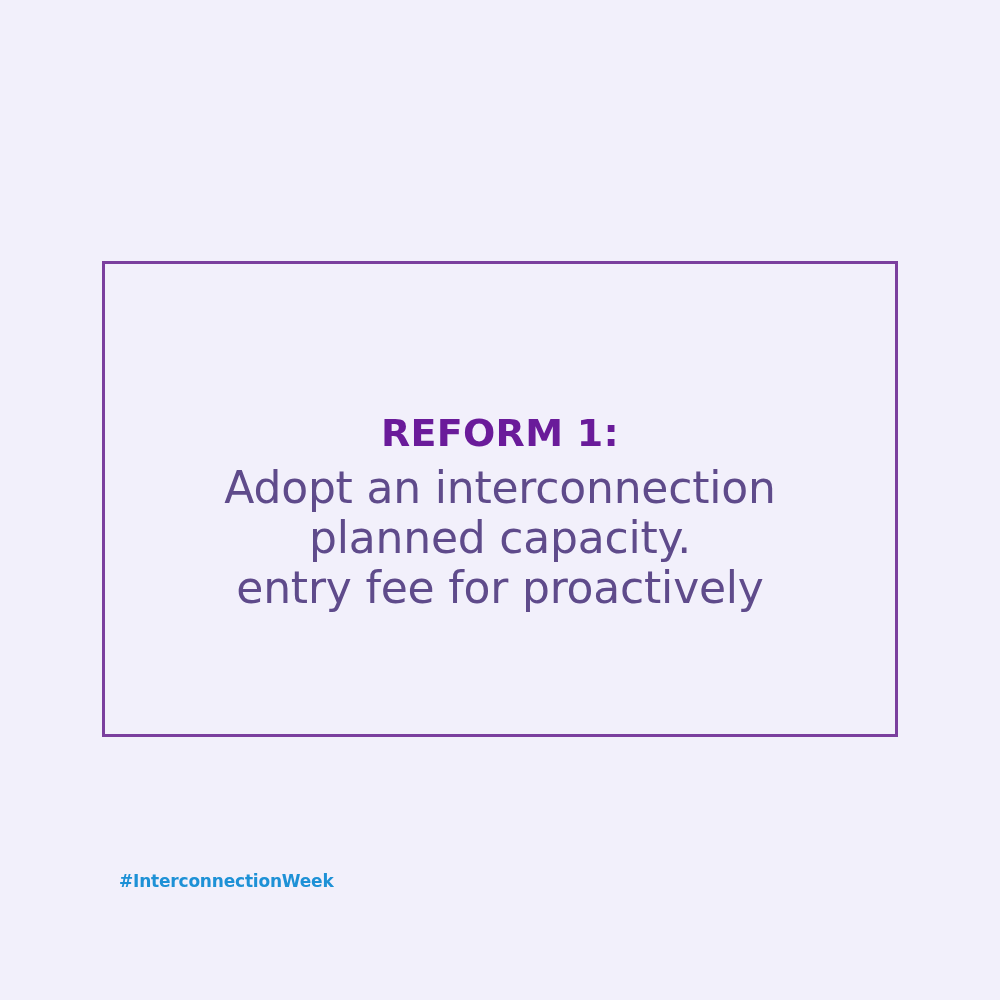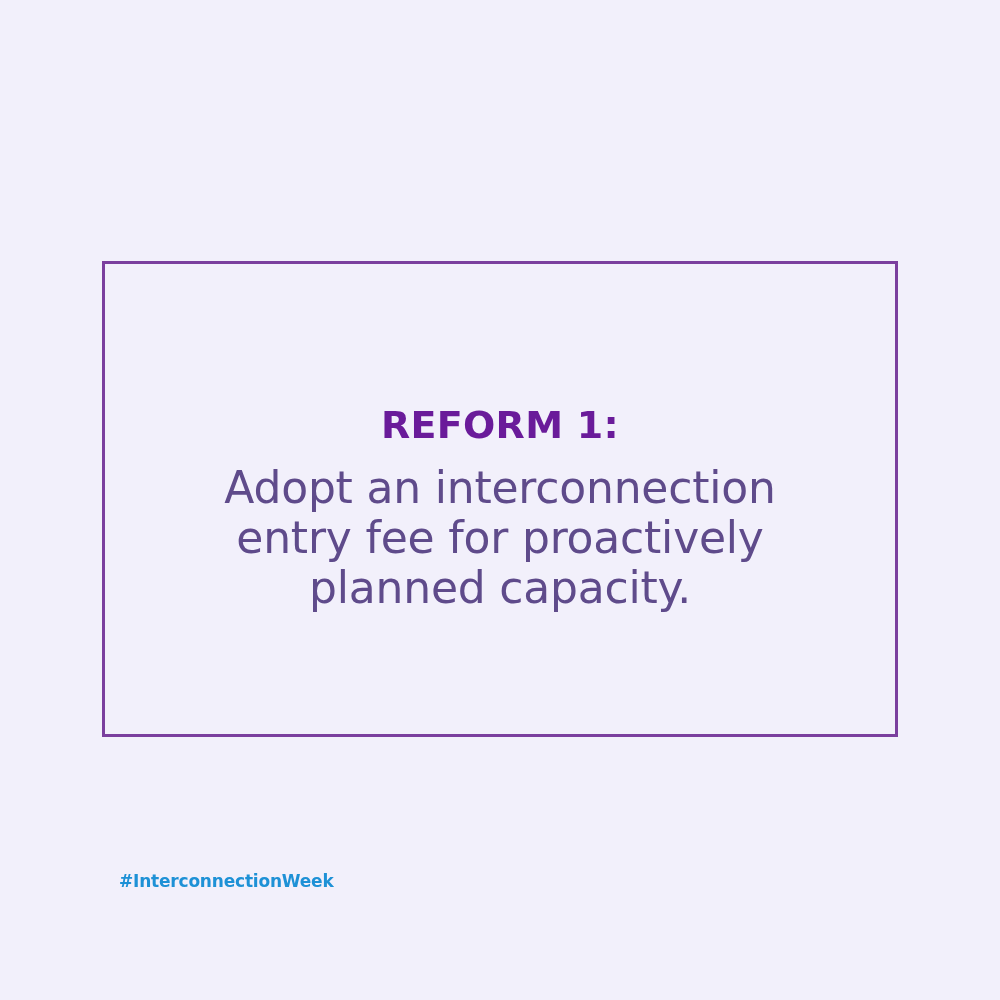--- a/index.html
+++ b/index.html
@@ -43,21 +43,21 @@
     font-size: 38px;
     font-weight: bold;
     letter-spacing: 0.3px;
     color: #6a1b9a;
     line-height: 52px;
     margin: 0;
     padding: 0;
   }
   .reform-body {
     display: block;
-    margin: 12px;
+    margin: 4px;
     padding: 0;
   }
   .body-line {
     display: block;
     font-size: 44px;
     font-weight: normal;
     color: #5f4b8b;
     line-height: 50px;
     letter-spacing: -0.2px;
     white-space: nowrap;
@@ -80,22 +80,22 @@
 
 <div class="canvas">
 
   <div class="callout-box">
     <div class="callout-inner">
 
       <span class="reform-heading">REFORM 1:</span>
 
       <span class="reform-body">
         <span class="body-line">Adopt an interconnection</span>
+        <span class="body-line">planned capacity.</span>
         <span class="body-line">entry fee for proactively</span>
-        <span class="body-line">planned capacity.</span>
       </span>
 
     </div>
   </div>
 
   <div class="hashtag">#InterconnectionWeek</div>
 
 </div>
 
 </body></html>

